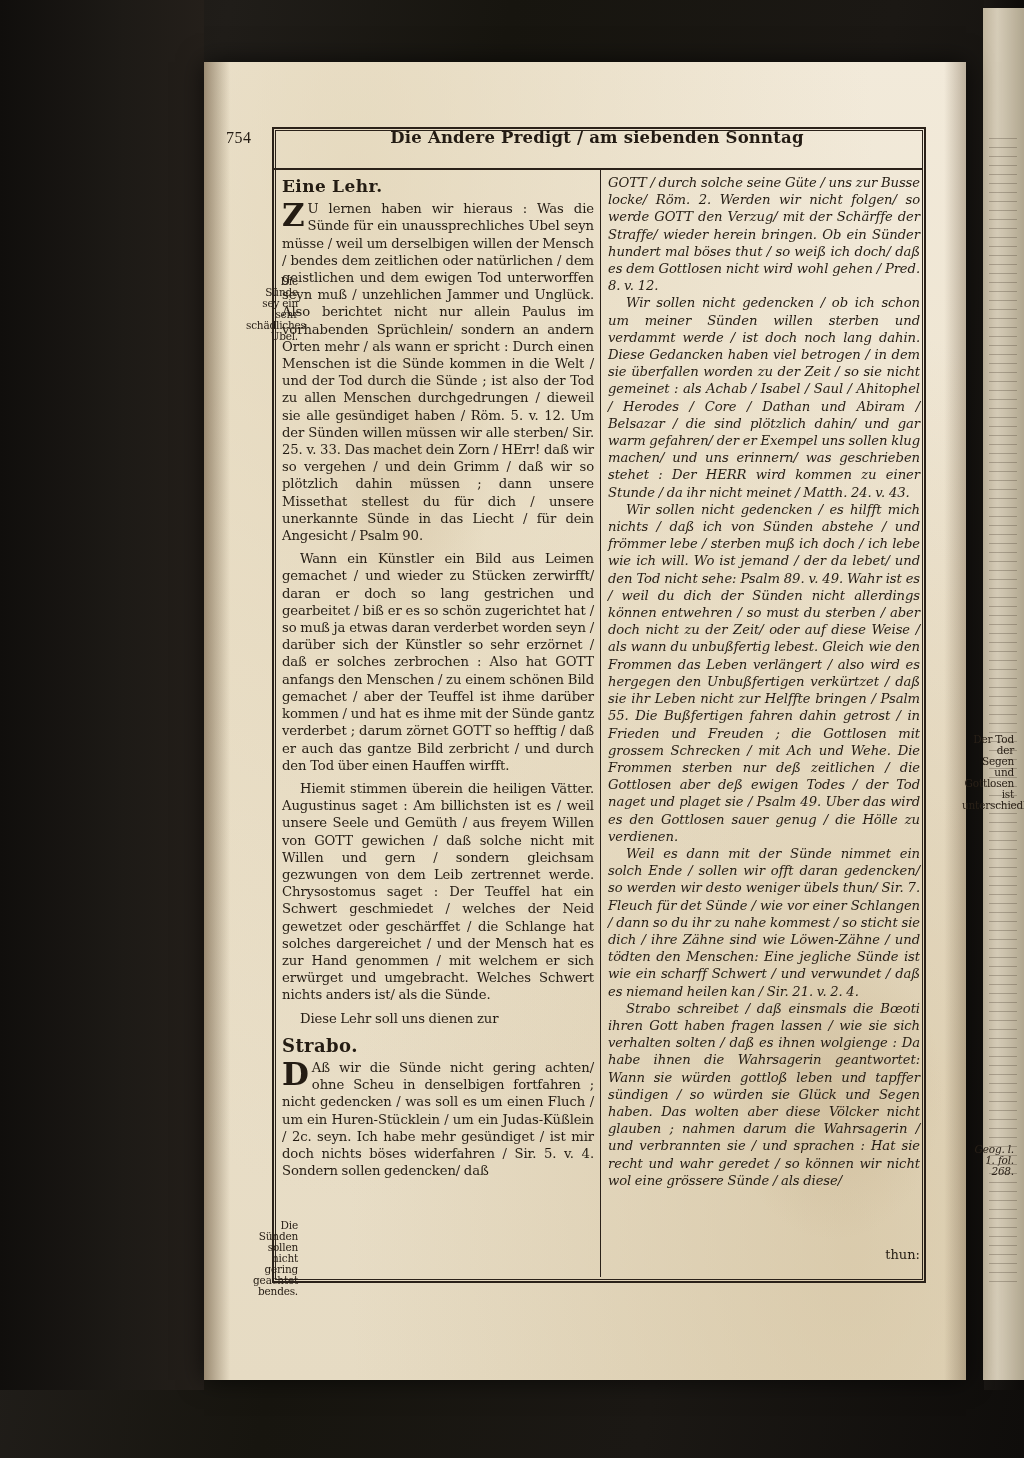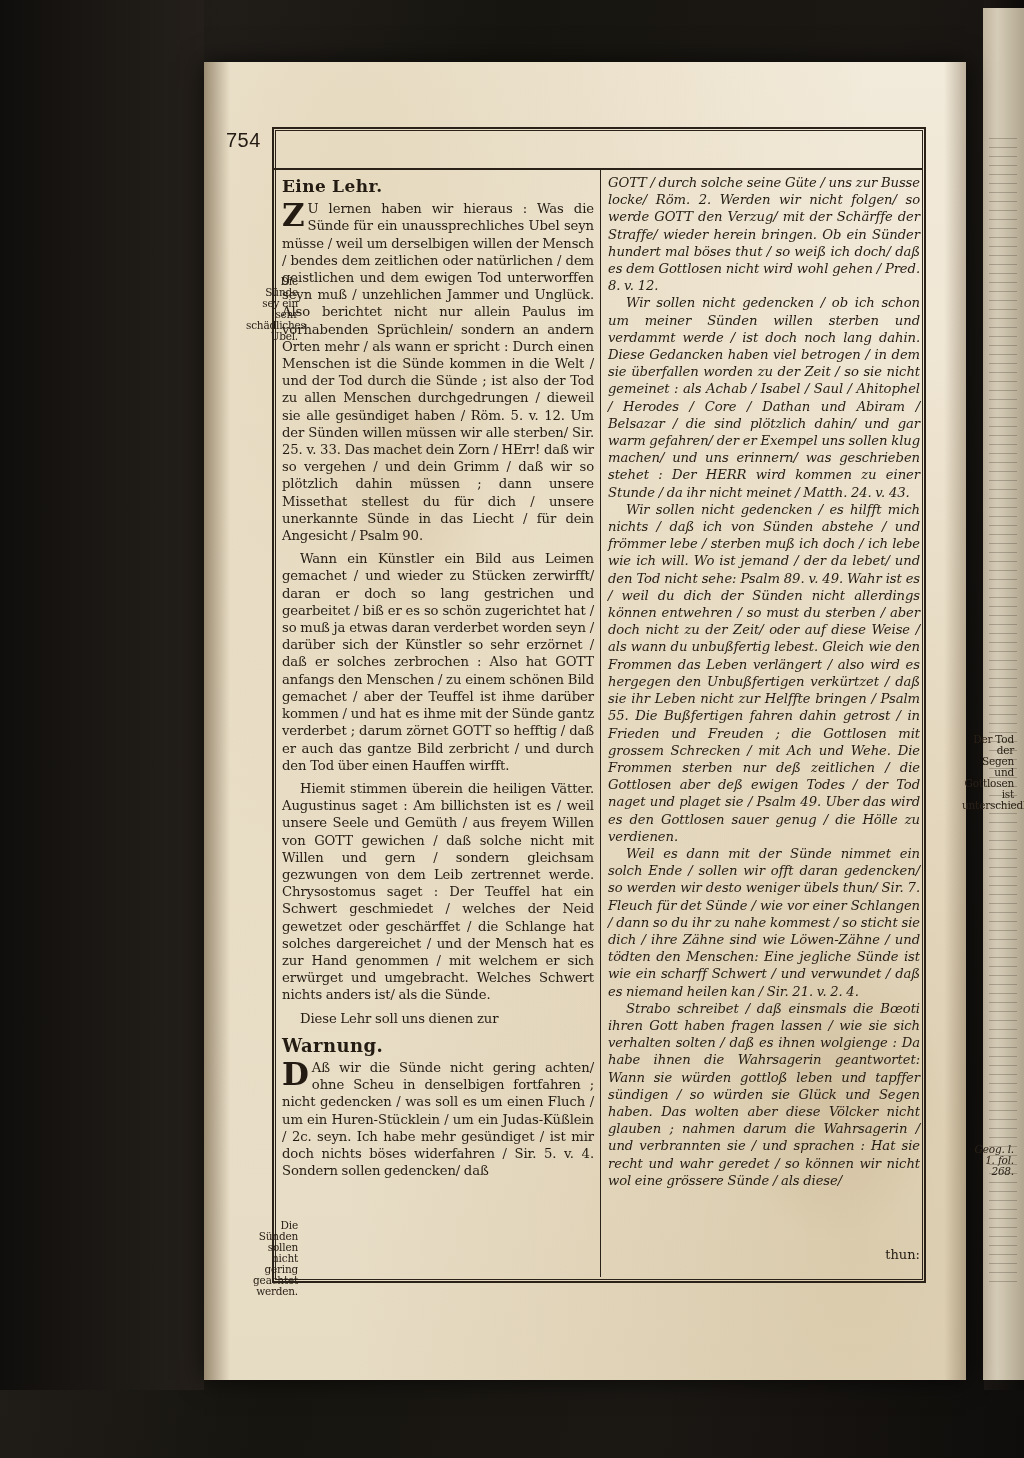--- a/index.html
+++ b/index.html
@@ -112,22 +112,22 @@
     position: absolute;
     left: 396px; top: 108px;
     width: 0; height: 1107px;
     border-left: 1.5px solid #2a2119;
   }
 
   
   .folio {
     position: absolute;
     left: 22px; top: 67px;
-    font-family: Liberation Sans, sans-serif;
-    font-size: 20px;
+    font-family: Liberation Serif, serif;
+    font-size: 16px;
     color: #241c14;
     letter-spacing: .5px;
   }
   .running-head {
     position: absolute;
     left: 70px; top: 66px;
     width: 646px;
     text-align: center;
     font-family: "DejaVu Serif", serif;
     font-weight: bold;
@@ -257,46 +257,47 @@
     <div class="stain-a"></div>
     <div class="stain-b"></div>
 
     <div class="rule-box">
       <div class="rule-box-inner"></div>
     </div>
     <div class="head-rule"></div>
     <div class="col-rule"></div>
 
     <div class="folio">754</div>
+    <div class="running-head">Die Andere Predigt / am siebenden Sonntag</div>
 
     <div class="col col-left">
       <div class="sec-title">Eine Lehr.</div>
 
       <p class="para first"><span class="dropcap">Z</span><span>U lernen haben wir hieraus : Was die Sünde für ein unaussprechliches Ubel seyn müsse / weil um derselbigen willen der Mensch / bendes dem zeitlichen oder natürlichen / dem geistlichen und dem ewigen Tod unterworffen seyn muß / unzehlichen Jammer und Unglück.   Also berichtet nicht nur allein Paulus im vorhabenden Sprüchlein/ sondern an andern Orten mehr / als wann er spricht : Durch einen Menschen ist die Sünde kommen in die Welt / und der Tod durch die Sünde ; ist also der Tod zu allen Menschen durchgedrungen / dieweil sie alle gesündiget haben / Röm. 5. v. 12.  Um der Sünden willen müssen wir alle sterben/ Sir. 25. v. 33.  Das machet dein Zorn / HErr! daß wir so vergehen / und dein Grimm / daß wir so plötzlich dahin müssen ; dann unsere Missethat stellest du für dich / unsere unerkannte Sünde in das Liecht / für dein Angesicht / Psalm 90.</span></p>
 
       <p class="para gap">Wann ein Künstler ein Bild aus Leimen gemachet / und wieder zu Stücken zerwirfft/ daran er doch so lang gestrichen und gearbeitet / biß er es so schön zugerichtet hat / so muß ja etwas daran verderbet worden seyn / darüber sich der Künstler so sehr erzörnet / daß er solches zerbrochen : Also hat GOTT anfangs den Menschen / zu einem schönen Bild gemachet / aber der Teuffel ist ihme darüber kommen / und hat es ihme mit der Sünde gantz verderbet ; darum zörnet GOTT so hefftig / daß er auch das gantze Bild zerbricht / und durch den Tod über einen Hauffen wirfft.</p>
 
       <p class="para gap">Hiemit stimmen überein die heiligen Vätter. Augustinus saget : Am billichsten ist es / weil unsere Seele und Gemüth / aus freyem Willen von GOTT gewichen / daß solche nicht mit Willen und gern / sondern gleichsam gezwungen von dem Leib zertrennet werde.   Chrysostomus saget : Der Teuffel hat ein Schwert geschmiedet / welches der Neid gewetzet oder geschärffet / die Schlange hat solches dargereichet / und der Mensch hat es zur Hand genommen / mit welchem er sich erwürget und umgebracht. Welches Schwert nichts anders ist/ als die Sünde.</p>
 
       <p class="para gap">Diese Lehr soll uns dienen zur</p>
 
-      <div class="sec-title warn">Warnung.</div>
+      <div class="sec-title warn">Strabo.</div>
 
       <p class="para first"><span class="dropcap">D</span><span>Aß wir die Sünde nicht gering achten/ ohne Scheu in denselbigen fortfahren ; nicht gedencken / was soll es um einen Fluch / um ein Huren-Stücklein / um ein Judas-Küßlein / 2c. seyn.   Ich habe mehr gesündiget / ist mir doch nichts böses widerfahren / Sir. 5. v. 4. Sondern sollen gedencken/ daß</span></p>
     </div>
 
     <div class="col col-right">
       <p class="para first">GOTT / durch solche seine Güte / uns zur Busse locke/ Röm. 2.  Werden wir nicht folgen/ so werde GOTT den Verzug/ mit der Schärffe der Straffe/ wieder herein bringen. Ob ein Sünder hundert mal böses thut / so weiß ich doch/ daß es dem Gottlosen nicht wird wohl gehen / Pred. 8. v. 12.</p>
       <p class="para">Wir sollen nicht gedencken / ob ich schon um meiner Sünden willen sterben und verdammt werde / ist doch noch lang dahin. Diese Gedancken haben viel betrogen / in dem sie überfallen worden zu der Zeit / so sie nicht gemeinet : als Achab / Isabel / Saul / Ahitophel / Herodes / Core / Dathan und Abiram / Belsazar / die sind plötzlich dahin/ und gar warm gefahren/ der er Exempel uns sollen klug machen/ und uns erinnern/ was geschrieben stehet : Der HERR wird kommen zu einer Stunde / da ihr nicht meinet / Matth. 24. v. 43.</p>
       <p class="para">Wir sollen nicht gedencken / es hilfft mich nichts / daß ich von Sünden abstehe / und frömmer lebe / sterben muß ich doch / ich lebe wie ich will.  Wo ist jemand / der da lebet/ und den Tod nicht sehe: Psalm 89. v. 49. Wahr ist es / weil du dich der Sünden nicht allerdings können entwehren / so must du sterben / aber doch nicht zu der Zeit/ oder auf diese Weise / als wann du unbußfertig lebest. Gleich wie den Frommen das Leben verlängert / also wird es hergegen den Unbußfertigen verkürtzet / daß sie ihr Leben nicht zur Helffte bringen / Psalm 55.   Die Bußfertigen fahren dahin getrost / in Frieden und Freuden ; die Gottlosen mit grossem Schrecken / mit Ach und Wehe.   Die Frommen sterben nur deß zeitlichen / die Gottlosen aber deß ewigen Todes / der Tod naget und plaget sie / Psalm 49.  Uber das wird es den Gottlosen sauer genug / die Hölle zu verdienen.</p>
       <p class="para">Weil es dann mit der Sünde nimmet ein solch Ende / sollen wir offt daran gedencken/ so werden wir desto weniger übels thun/ Sir. 7.  Fleuch für det Sünde / wie vor einer Schlangen / dann so du ihr zu nahe kommest / so sticht sie dich / ihre Zähne sind wie Löwen-Zähne / und tödten den Menschen: Eine jegliche Sünde ist wie ein scharff Schwert / und verwundet / daß es niemand heilen kan / Sir. 21. v. 2. 4.</p>
       <p class="para">Strabo schreibet / daß einsmals die Bœoti ihren Gott haben fragen lassen / wie sie sich verhalten solten / daß es ihnen wolgienge : Da habe ihnen die Wahrsagerin geantwortet: Wann sie würden gottloß leben und tapffer sündigen / so würden sie Glück und Segen haben.   Das wolten aber diese Völcker nicht glauben ; nahmen darum die Wahrsagerin / und verbrannten sie / und sprachen : Hat sie recht und wahr geredet / so können wir nicht wol eine grössere Sünde / als diese/</p>
     </div>
 
     <div class="catchword">thun:</div>
 
     <div class="margin-note mn-left" style="top:214px">Die Sünde sey ein sehr schädliches Ubel.</div>
-    <div class="margin-note mn-left" style="top:1158px">Die Sünden sollen nicht gering geachtet werden.</div>
+    <div class="margin-note mn-left" style="top:1158px">Die Sünden sollen nicht gering geachtet bendes.</div>
     <div class="margin-note mn-right" style="top:672px">Der Tod der Segen und Gottlosen ist unterschiedlich.</div>
     <div class="margin-note mn-right mn-italic" style="top:1082px">Geog. l. 1. fol. 268.</div>
   </div>
 
 </div>
 
 </body></html>

